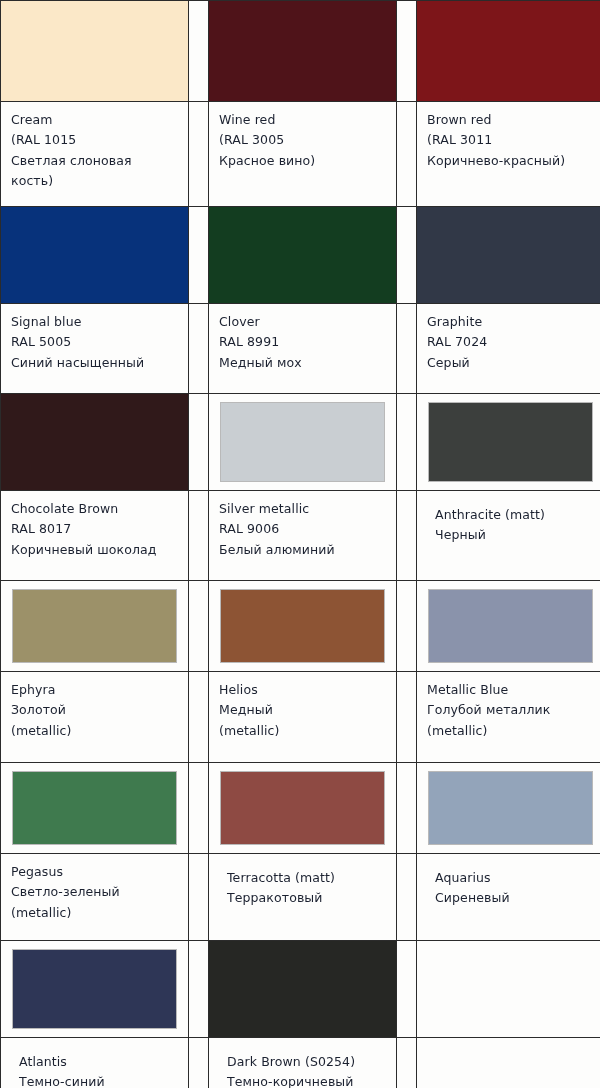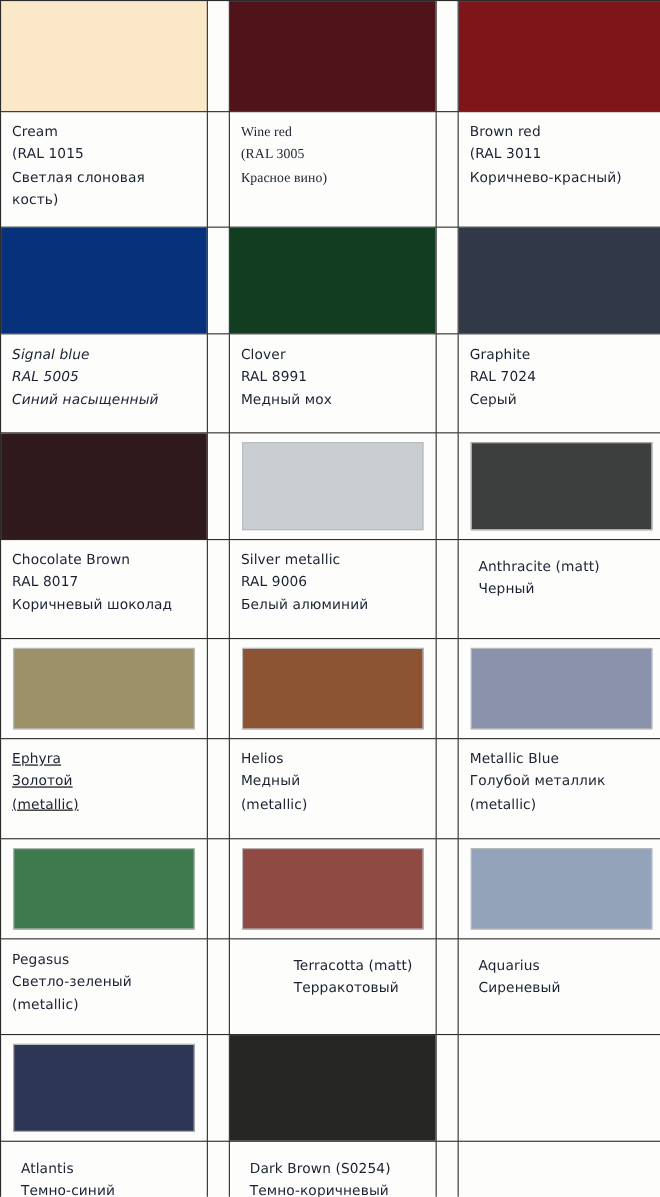--- a/index.html
+++ b/index.html
@@ -97,21 +97,21 @@
         <tr>
           <td class="colcell" style="height: 104px;">
             <div class="label">
               <span class="ln">Cream</span>
               <span class="ln">(RAL 1015</span>
               <span class="ln">Светлая слоновая</span>
               <span class="ln">кость)</span>
             </div>
           </td>
           <td class="spacer"></td>
-          <td class="colcell" style="height: 104px; font-family: Liberation Serif, serif;">
+          <td class="colcell" style="height: 104px;">
             <div class="label">
               <span class="ln">Wine red</span>
               <span class="ln">(RAL 3005</span>
               <span class="ln">Красное вино)</span>
             </div>
           </td>
           <td class="spacer"></td>
           <td class="colcell" style="height: 104px;">
             <div class="label">
               <span class="ln">Brown red</span>
@@ -127,21 +127,21 @@
           <td class="spacer"></td>
           <td class="colcell" style="height: 96px;">
             <div class="swatch" style="background: rgb(19, 61, 32); height: 96px;"></div>
           </td>
           <td class="spacer"></td>
           <td class="colcell" style="height: 96px;">
             <div class="swatch" style="background: rgb(49, 56, 71); height: 96px;"></div>
           </td>
         </tr>
         <tr>
-          <td class="colcell" style="height: 89px; font-style: italic;">
+          <td class="colcell" style="height: 89px;">
             <div class="label">
               <span class="ln">Signal blue</span>
               <span class="ln">RAL 5005</span>
               <span class="ln">Синий насыщенный</span>
             </div>
           </td>
           <td class="spacer"></td>
           <td class="colcell" style="height: 89px;">
             <div class="label">
               <span class="ln">Clover</span>
@@ -202,21 +202,21 @@
           <td class="spacer"></td>
           <td class="colcell" style="height: 90px;">
             <div class="swatch inset tex" style="background: rgb(141, 84, 52); height: 74px; width: calc(100% - 22px); margin: 8px 0px 8px 11px;"></div>
           </td>
           <td class="spacer"></td>
           <td class="colcell" style="height: 90px;">
             <div class="swatch inset tex" style="background: rgb(138, 147, 171); height: 74px; width: calc(100% - 22px); margin: 8px 0px 8px 11px;"></div>
           </td>
         </tr>
         <tr>
-          <td class="colcell" style="height: 90px; text-decoration: underline;">
+          <td class="colcell" style="height: 90px;">
             <div class="label">
               <span class="ln">Ephyra</span>
               <span class="ln">Золотой</span>
               <span class="ln">(metallic)</span>
             </div>
           </td>
           <td class="spacer"></td>
           <td class="colcell" style="height: 90px;">
             <div class="label">
               <span class="ln">Helios</span>
@@ -248,21 +248,21 @@
         </tr>
         <tr>
           <td class="colcell" style="height: 86px;">
             <div class="label">
               <span class="ln">Pegasus</span>
               <span class="ln">Светло-зеленый</span>
               <span class="ln">(metallic)</span>
             </div>
           </td>
           <td class="spacer"></td>
-          <td class="colcell" style="height: 86px; padding-left: 40px;">
+          <td class="colcell" style="height: 86px;">
             <div class="label vcenter">
               <span class="ln">Terracotta (matt)</span>
               <span class="ln">Терракотовый</span>
             </div>
           </td>
           <td class="spacer"></td>
           <td class="colcell" style="height: 86px;">
             <div class="label vcenter">
               <span class="ln">Aquarius</span>
               <span class="ln">Сиреневый</span>

